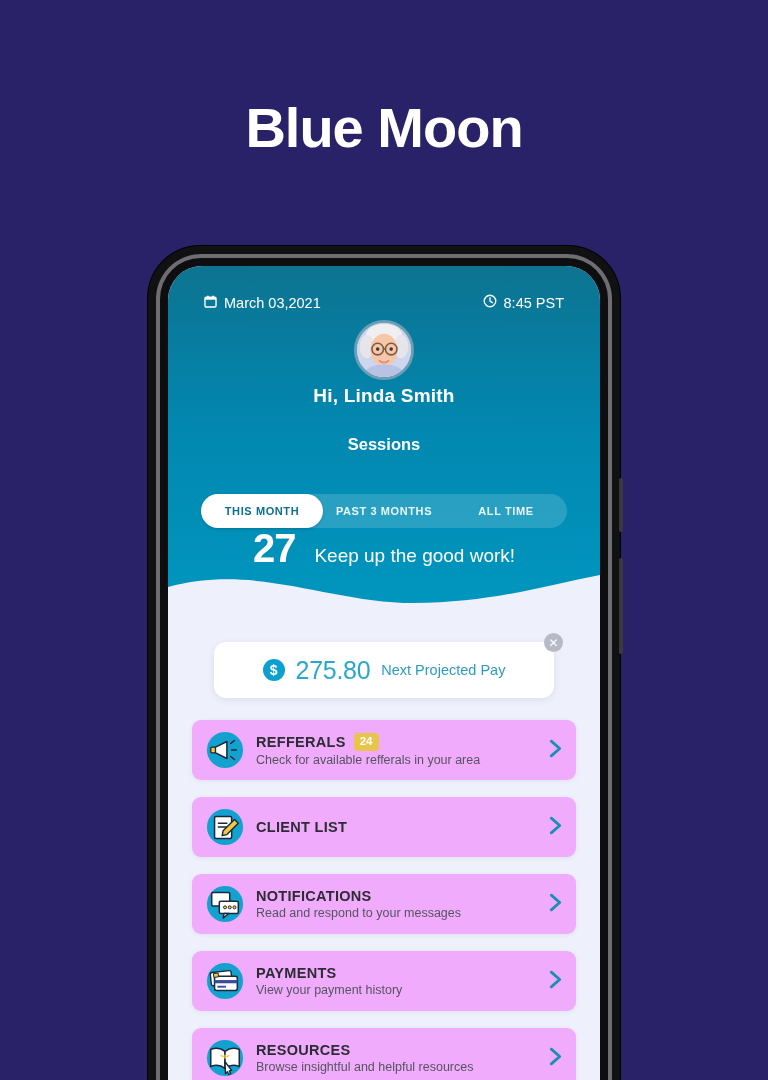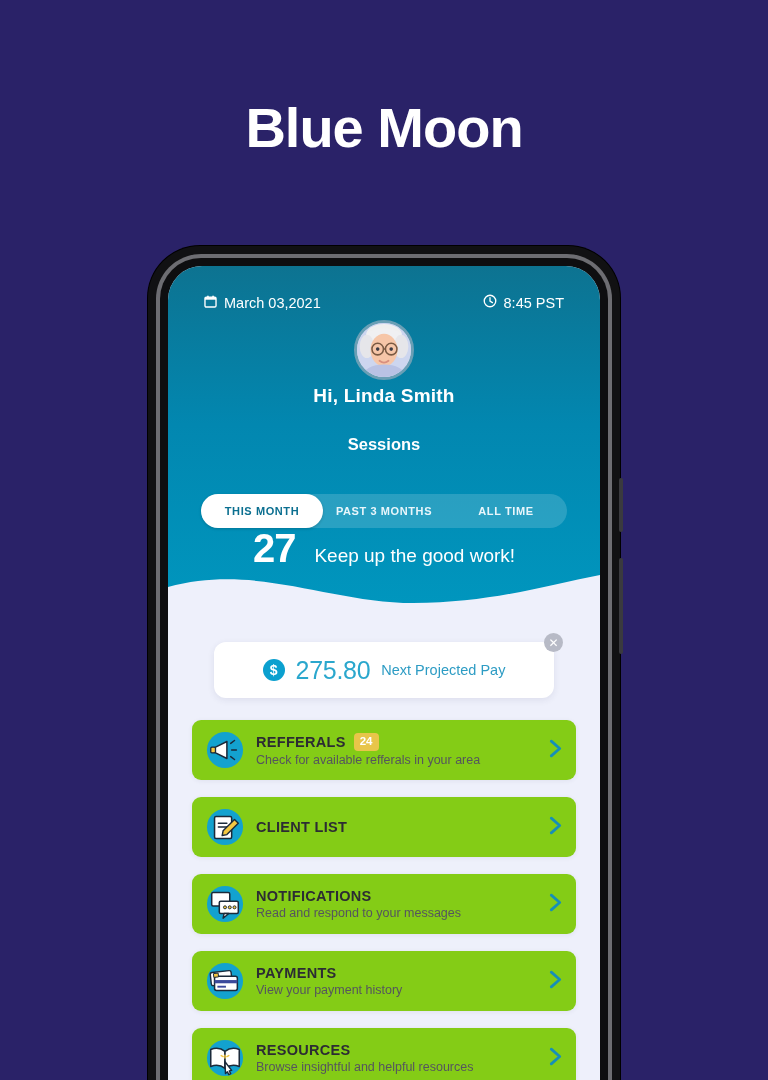--- a/index.html
+++ b/index.html
@@ -132,21 +132,21 @@
   .pay-close {
     position:absolute; right:-9px; top:-9px;
     width:19px; height:19px; border-radius:50%;
     background:#b7bac6; color:#fff;
     display:flex; align-items:center; justify-content:center;
     font-size:12px; line-height:1;
   }
 
   .menu-row {
     position:relative;
-    background:#84cc16; border-radius:9px;
+    background:#f0abfc; border-radius:9px;
     height:60px; margin-bottom:17px;
     display:flex; align-items:center;
     padding:0 14px;
     box-shadow:0 1px 5px rgba(40,40,90,.07);
   }
   .row-icon {
     width:38px; height:38px; border-radius:50%;
     flex:0 0 38px;
     display:flex; align-items:center; justify-content:center;
     margin-right:12px;

